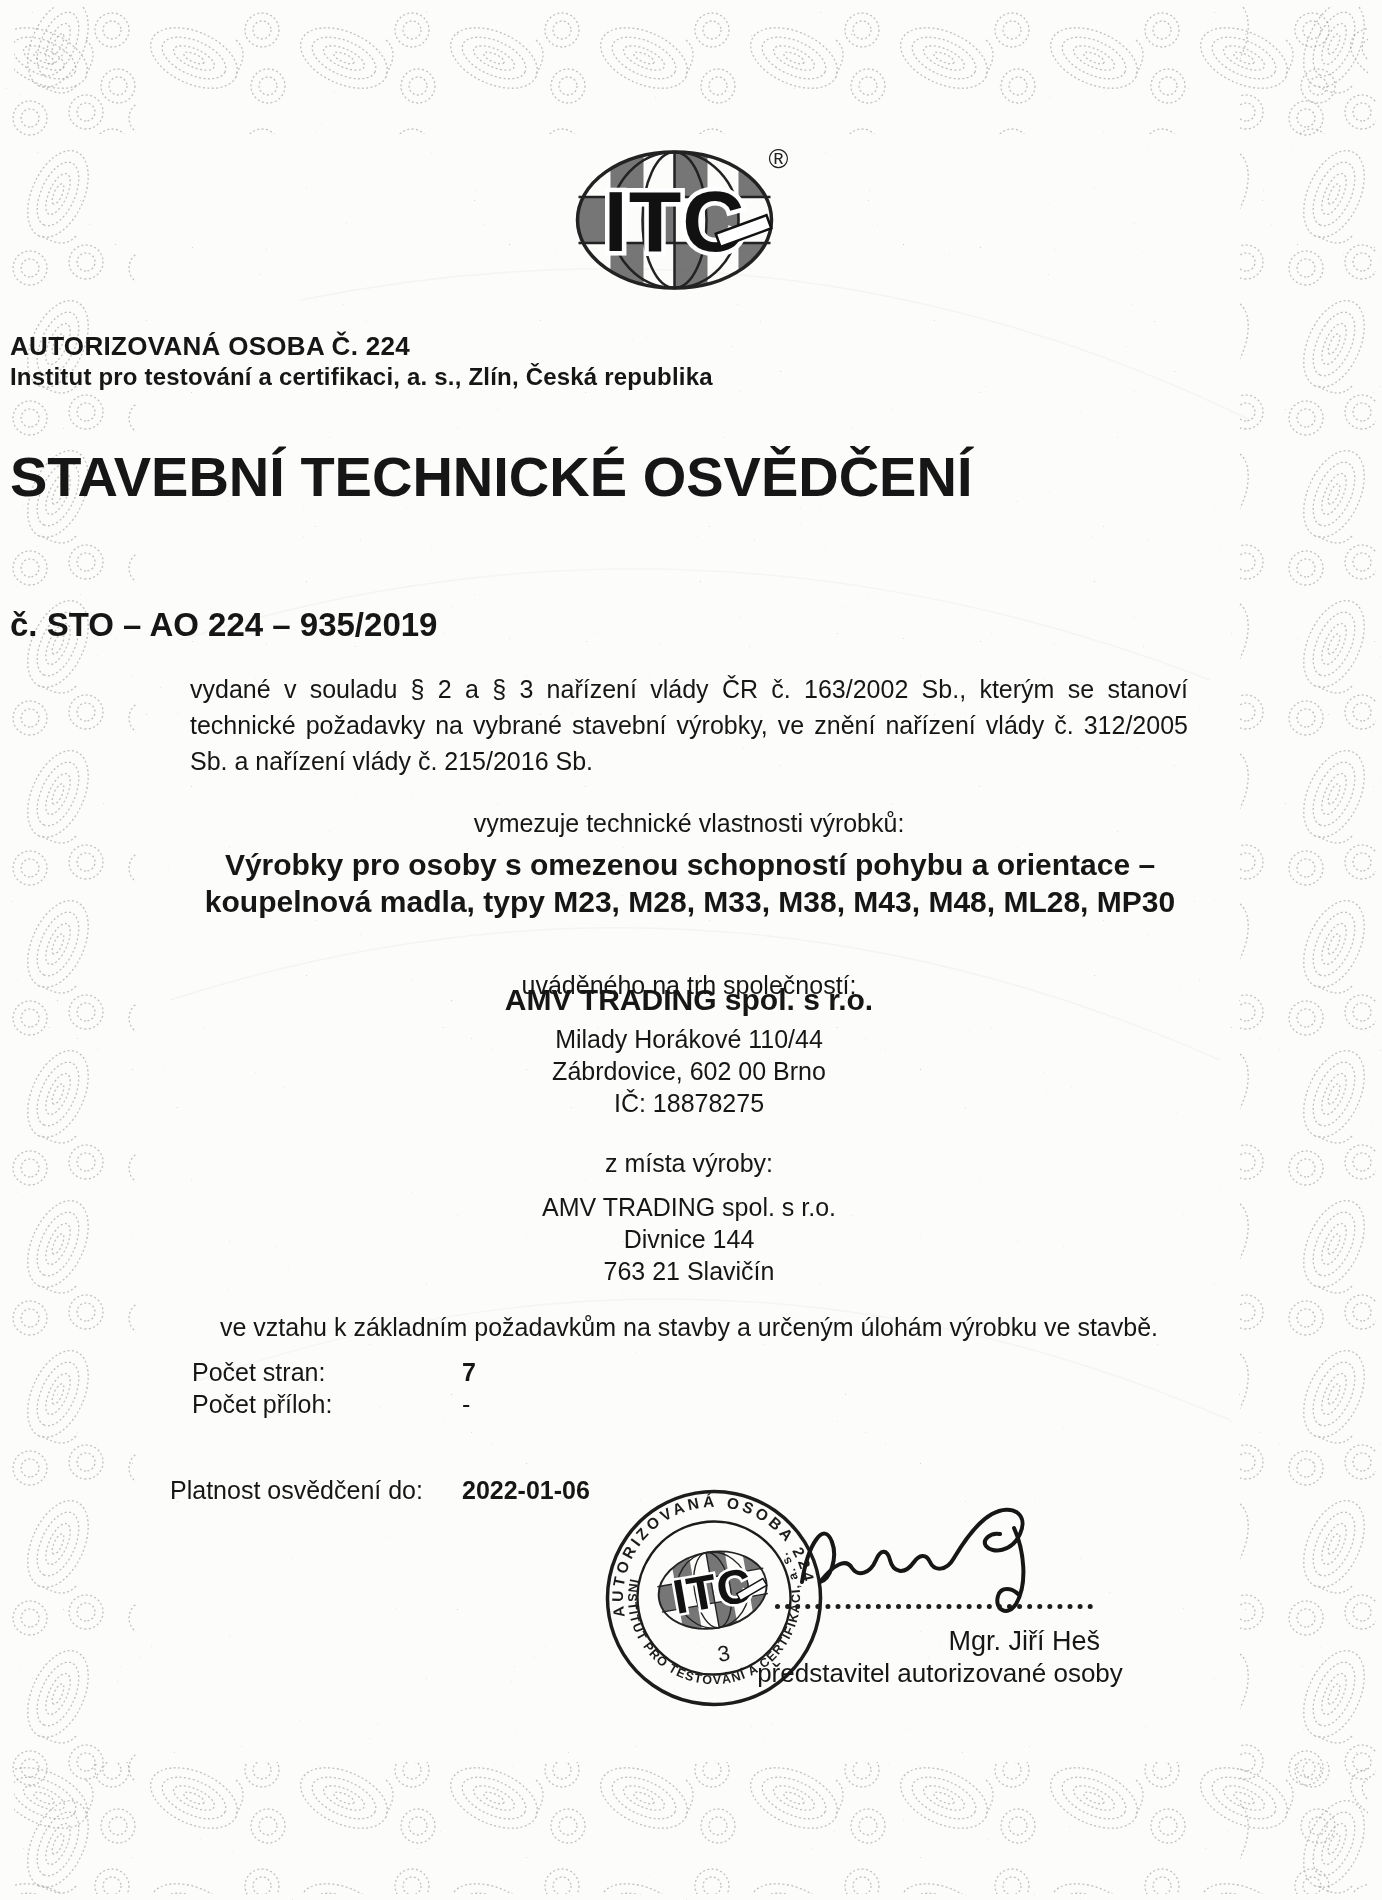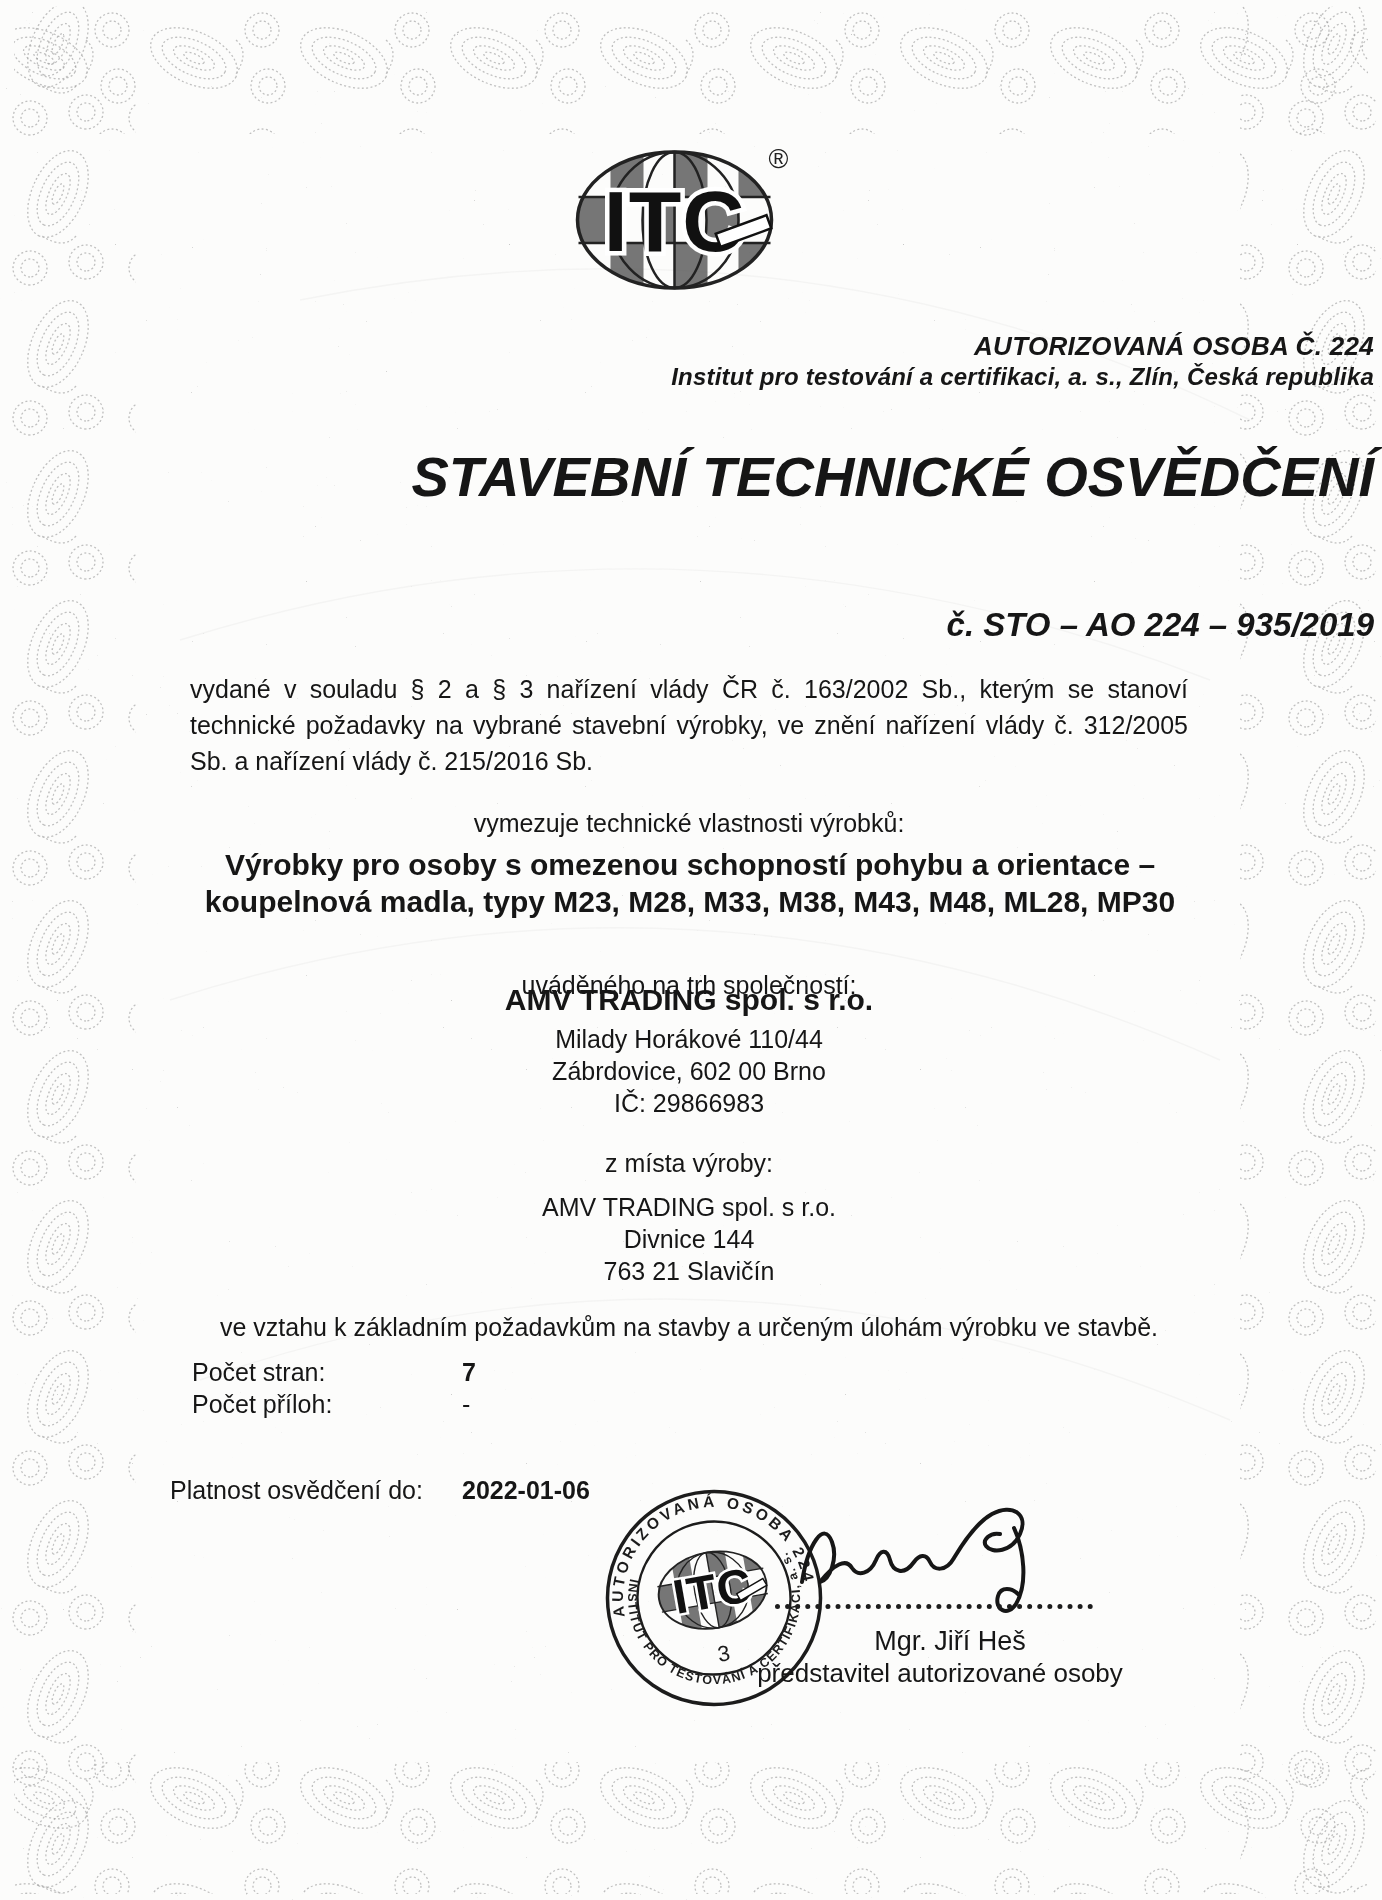--- a/index.html
+++ b/index.html
@@ -3,21 +3,21 @@
 <meta charset="utf-8">
 <style>
   html,body{margin:0;padding:0;background:#ffffff;}
   .page{
     position:relative;width:1382px;height:1900px;margin:0 auto;
     background:#fcfcfb;overflow:hidden;color:#161616;
     font-family:"Liberation Sans",sans-serif;
   }
   .bg-svg{position:absolute;left:0;top:0;width:1382px;height:1900px;pointer-events:none;}
   .logo-svg{position:absolute;left:562px;top:138px;width:235px;height:164px;}
-  .centercol{position:absolute;left:10px;width:1364px;text-align:right;font-style:italic;}
+  .centercol{position:absolute;left:10px;width:1364px;text-align:left;}
   .hdr1{top:331px;font-size:26px;font-weight:bold;letter-spacing:.3px;}
   .hdr2{top:363px;font-size:24px;font-weight:bold;letter-spacing:.2px;}
   .title{top:444px;font-size:56px;font-weight:bold;letter-spacing:0;}
   .certno{top:606px;font-size:33px;font-weight:bold;}
   .body-text{position:absolute;left:190px;width:998px;font-size:25px;line-height:36px;text-align:center;}
   .justify{text-align:justify;text-align-last:left;}
   .para1{top:646px;}
   .defines{top:780px;}
   .product{top:816px;font-size:30px;font-weight:bold;line-height:37px;width:1000px;}
   .marketed{top:942px;}
@@ -27,21 +27,21 @@
   .st-n{top:1189px;}  .st-a1{top:1221px;}  .st-a2{top:1253px;}
   .relation{top:1309px;}
   .drow{position:absolute;left:0;width:1382px;height:34px;font-size:25px;padding-left:45px;}
   .dlabel{position:absolute;left:192px;}
   .dlabel.g2{left:170px;}
   .dvalue{position:absolute;left:462px;}
   .bold{font-weight:bold;}
   .stamp-svg{position:absolute;left:583px;top:1467px;width:262px;height:262px;}
   .sig-svg{position:absolute;left:788px;top:1498px;width:280px;height:130px;}
   .dotline{position:absolute;left:775px;top:1604px;width:318px;height:0;border-bottom:5px dotted #1d1d1d;}
-  .sig-name{position:absolute;left:800px;top:1626px;width:300px;text-align:center;font-size:27px;white-space:nowrap;}
+  .sig-name{position:absolute;left:800px;top:1626px;width:300px;text-align:right;font-size:27px;white-space:nowrap;}
   .sig-role{position:absolute;left:745px;top:1658px;width:390px;text-align:center;font-size:26px;white-space:nowrap;}
 </style>
 </head>
 <body>
 
 <div class="page">
 
   <svg class="bg-svg" viewBox="0 0 1382 1900">
     <defs>
       <filter id="speckle" x="0" y="0" width="100%" height="100%">
@@ -130,21 +130,21 @@
   <div class="centercol certno">č. STO – AO 224 – 935/2019</div>
 
   <p class="body-text para1 justify">vydané v souladu § 2 a § 3 nařízení vlády ČR č. 163/2002 Sb., kterým se stanoví technické požadavky na vybrané stavební výrobky, ve znění nařízení vlády č. 312/2005 Sb. a nařízení vlády č. 215/2016 Sb.</p>
   <p class="body-text defines">vymezuje technické vlastnosti výrobků:</p>
   <p class="body-text product">Výrobky pro osoby s omezenou schopností pohybu a orientace – koupelnová madla, typy M23, M28, M33, M38, M43, M48, ML28, MP30</p>
   <p class="body-text marketed">uváděného na trh společností:</p>
 
   <div class="body-text co-name">AMV TRADING spol. s r.o.</div>
   <div class="body-text co-a1">Milady Horákové 110/44</div>
   <div class="body-text co-a2">Zábrdovice, 602 00 Brno</div>
-  <div class="body-text co-a3">IČ: 29866983</div>
+  <div class="body-text co-a3">IČ: 18878275</div>
 
   <div class="body-text zmista">z místa výroby:</div>
   <div class="body-text st-n">AMV TRADING spol. s r.o.</div>
   <div class="body-text st-a1">Divnice 144</div>
   <div class="body-text st-a2">763 21 Slavičín</div>
 
   <div class="body-text relation">ve vztahu k základním požadavkům na stavby a určeným úlohám výrobku ve stavbě.</div>
 
   <div class="drow" style="top:1358px">
     <span class="dlabel">Počet stran:</span>

